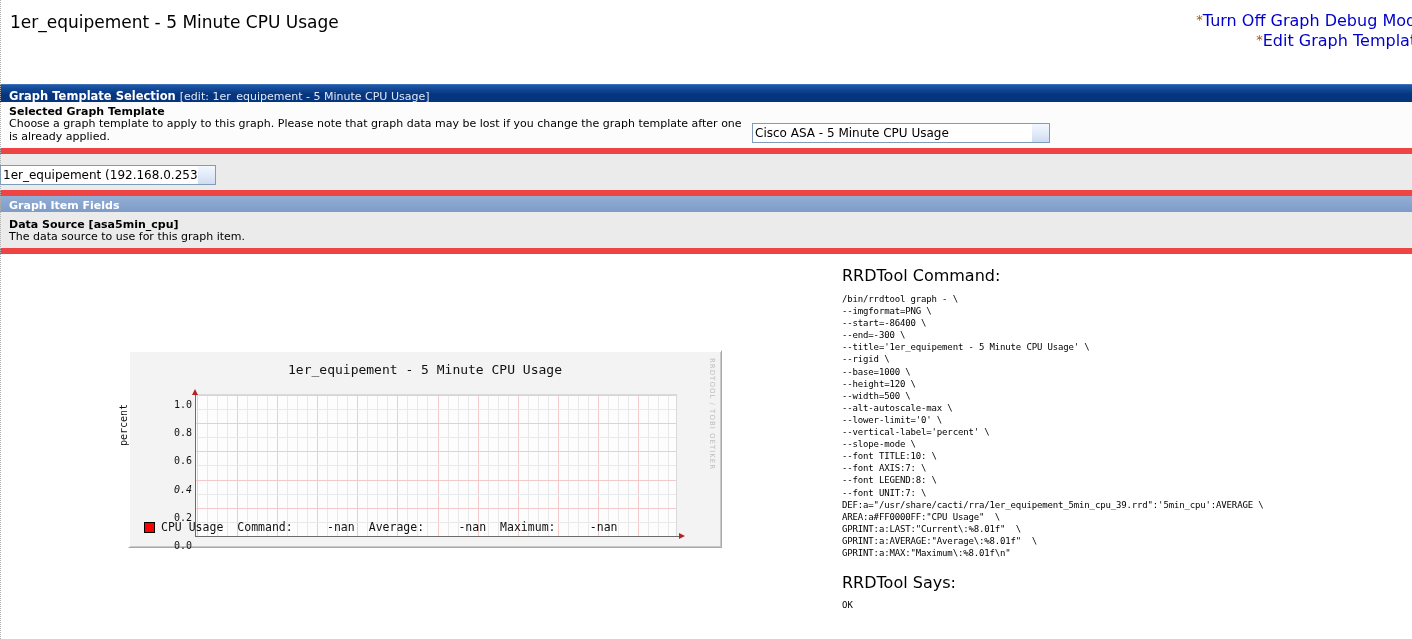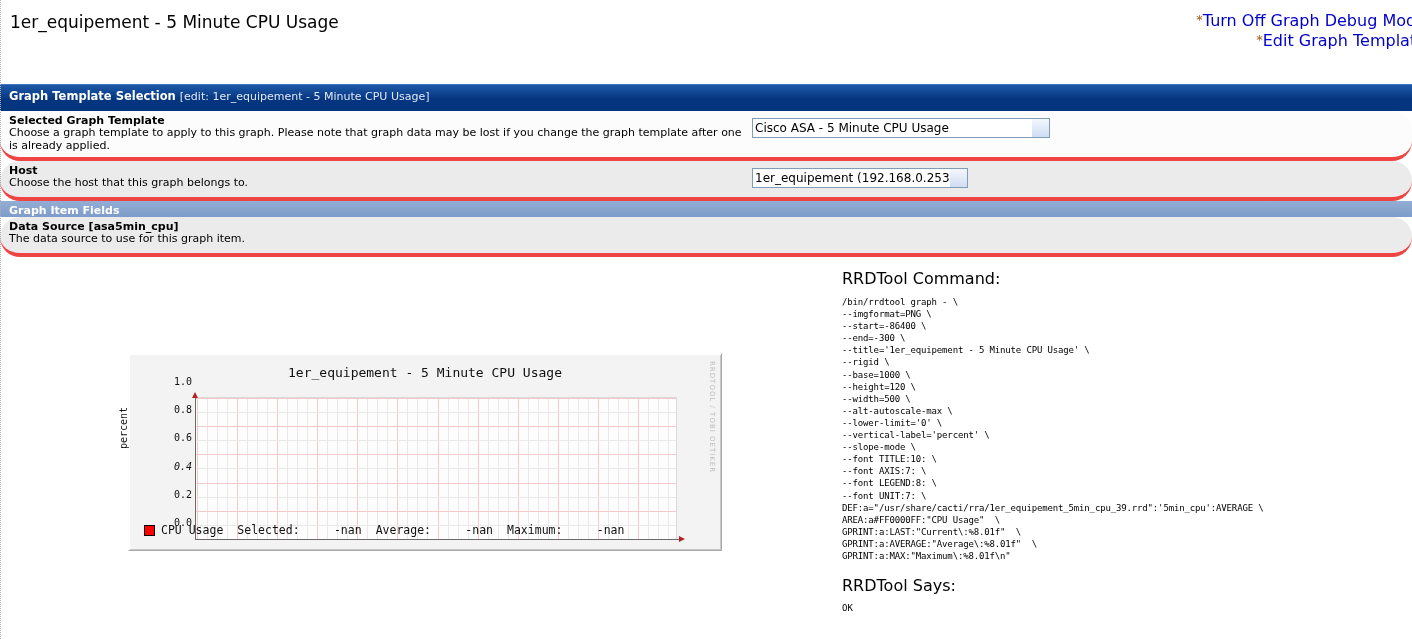--- a/index.html
+++ b/index.html
@@ -59,47 +59,46 @@
 
   
   .panel { width: 1412px; }
   .bar-dark {
     background: linear-gradient(to bottom, #1d59a8 0%, #06357f 55%, #06357f 100%);
     background-color: #0b47a1;
     color: #ffffff;
     font-weight: bold;
     font-size: 11.5px;
     padding: 4px 0 4px 9px;
-    height: 27px;
+    height: 18px;
     box-sizing: border-box;
     border-top: 1px solid #3f74bd;
   }
   .bar-dark .bar-sub {
     font-weight: normal;
     color: #dfe8f5;
     font-size: 11px;
   }
   .bar-light {
     background: linear-gradient(to bottom, #93aed4 0%, #7e9cc9 100%);
     background-color: #8aa6cf;
     color: #ffffff;
     font-weight: bold;
     font-size: 11px;
     padding: 3px 0 3px 9px;
     height: 16px;
     box-sizing: border-box;
   }
   .field-row {
     display: flex;
-    align-items: flex-start;
+    align-items: flex-end;
     background: #ebebeb;
-    border-bottom: 4px solid #ef4444;
+    border-bottom: 6px solid #ef4444;
     padding: 3px 0 5px 0;
     min-height: 28px;
-    border-radius: 20px;
   }
   .field-row.white { background: #fcfcfc; }
   .field-desc {
     width: 752px;
     padding-left: 9px;
     box-sizing: border-box;
   }
   .field-label {
     font-weight: bold;
     font-size: 11px;
@@ -235,21 +234,21 @@
   .ytick {
     position: absolute;
     right: 0;
     font-family: "DejaVu Sans Mono", "Liberation Mono", monospace;
     font-size: 10px;
     color: #111;
     text-align: right;
   }
   .ytick-col {
     position: absolute;
-    left: 18px; top: 18px;
+    left: 18px; top: 44px;
     width: 42px; height: 155px;
   }
   .ylabel {
     position: absolute;
     left: -14px;
     top: 92px;
     font-family: "DejaVu Sans Mono", "Liberation Mono", monospace;
     font-size: 10px;
     color: #111;
     transform: rotate(-90deg);
@@ -360,24 +359,20 @@
       <span class="select-wrap">
         <select id="sel-template">
           <option>Cisco ASA - 5 Minute CPU Usage</option>
         </select>
         <span class="arrow"></span>
       </span>
     </div>
   </div>
 
   <div class="field-row">
-    <div class="field-desc">
-      <div class="field-label">Host</div>
-      <div class="field-help">Choose the host that this graph belongs to.</div>
-    </div>
     <div class="field-control">
       <span class="select-wrap">
         <select id="sel-host">
           <option>1er_equipement (192.168.0.253)</option>
         </select>
         <span class="arrow"></span>
       </span>
     </div>
   </div>
 </div>
@@ -474,21 +469,21 @@
           <div class="ytick" style="top: 86px; font-style: italic;">0.4</div>
           <div class="ytick" style="top: 114px;">0.2</div>
           <div class="ytick" style="top: 142px;">0.0</div>
         </div>
       <div class="ylabel">percent</div>
 
       <div class="legend-row">
         <span class="legend-swatch"></span>
         <span>CPU Usage</span>
         <span class="legend-gap"></span>
-        <span>Selected:</span>
+        <span>Command:</span>
         <span class="legend-num">-nan</span>
         <span class="legend-gap"></span>
         <span>Average:</span>
         <span class="legend-num">-nan</span>
         <span class="legend-gap"></span>
         <span>Maximum:</span>
         <span class="legend-num">-nan</span>
       </div>
 
       <div class="watermark">RRDTOOL / TOBI OETIKER</div>

